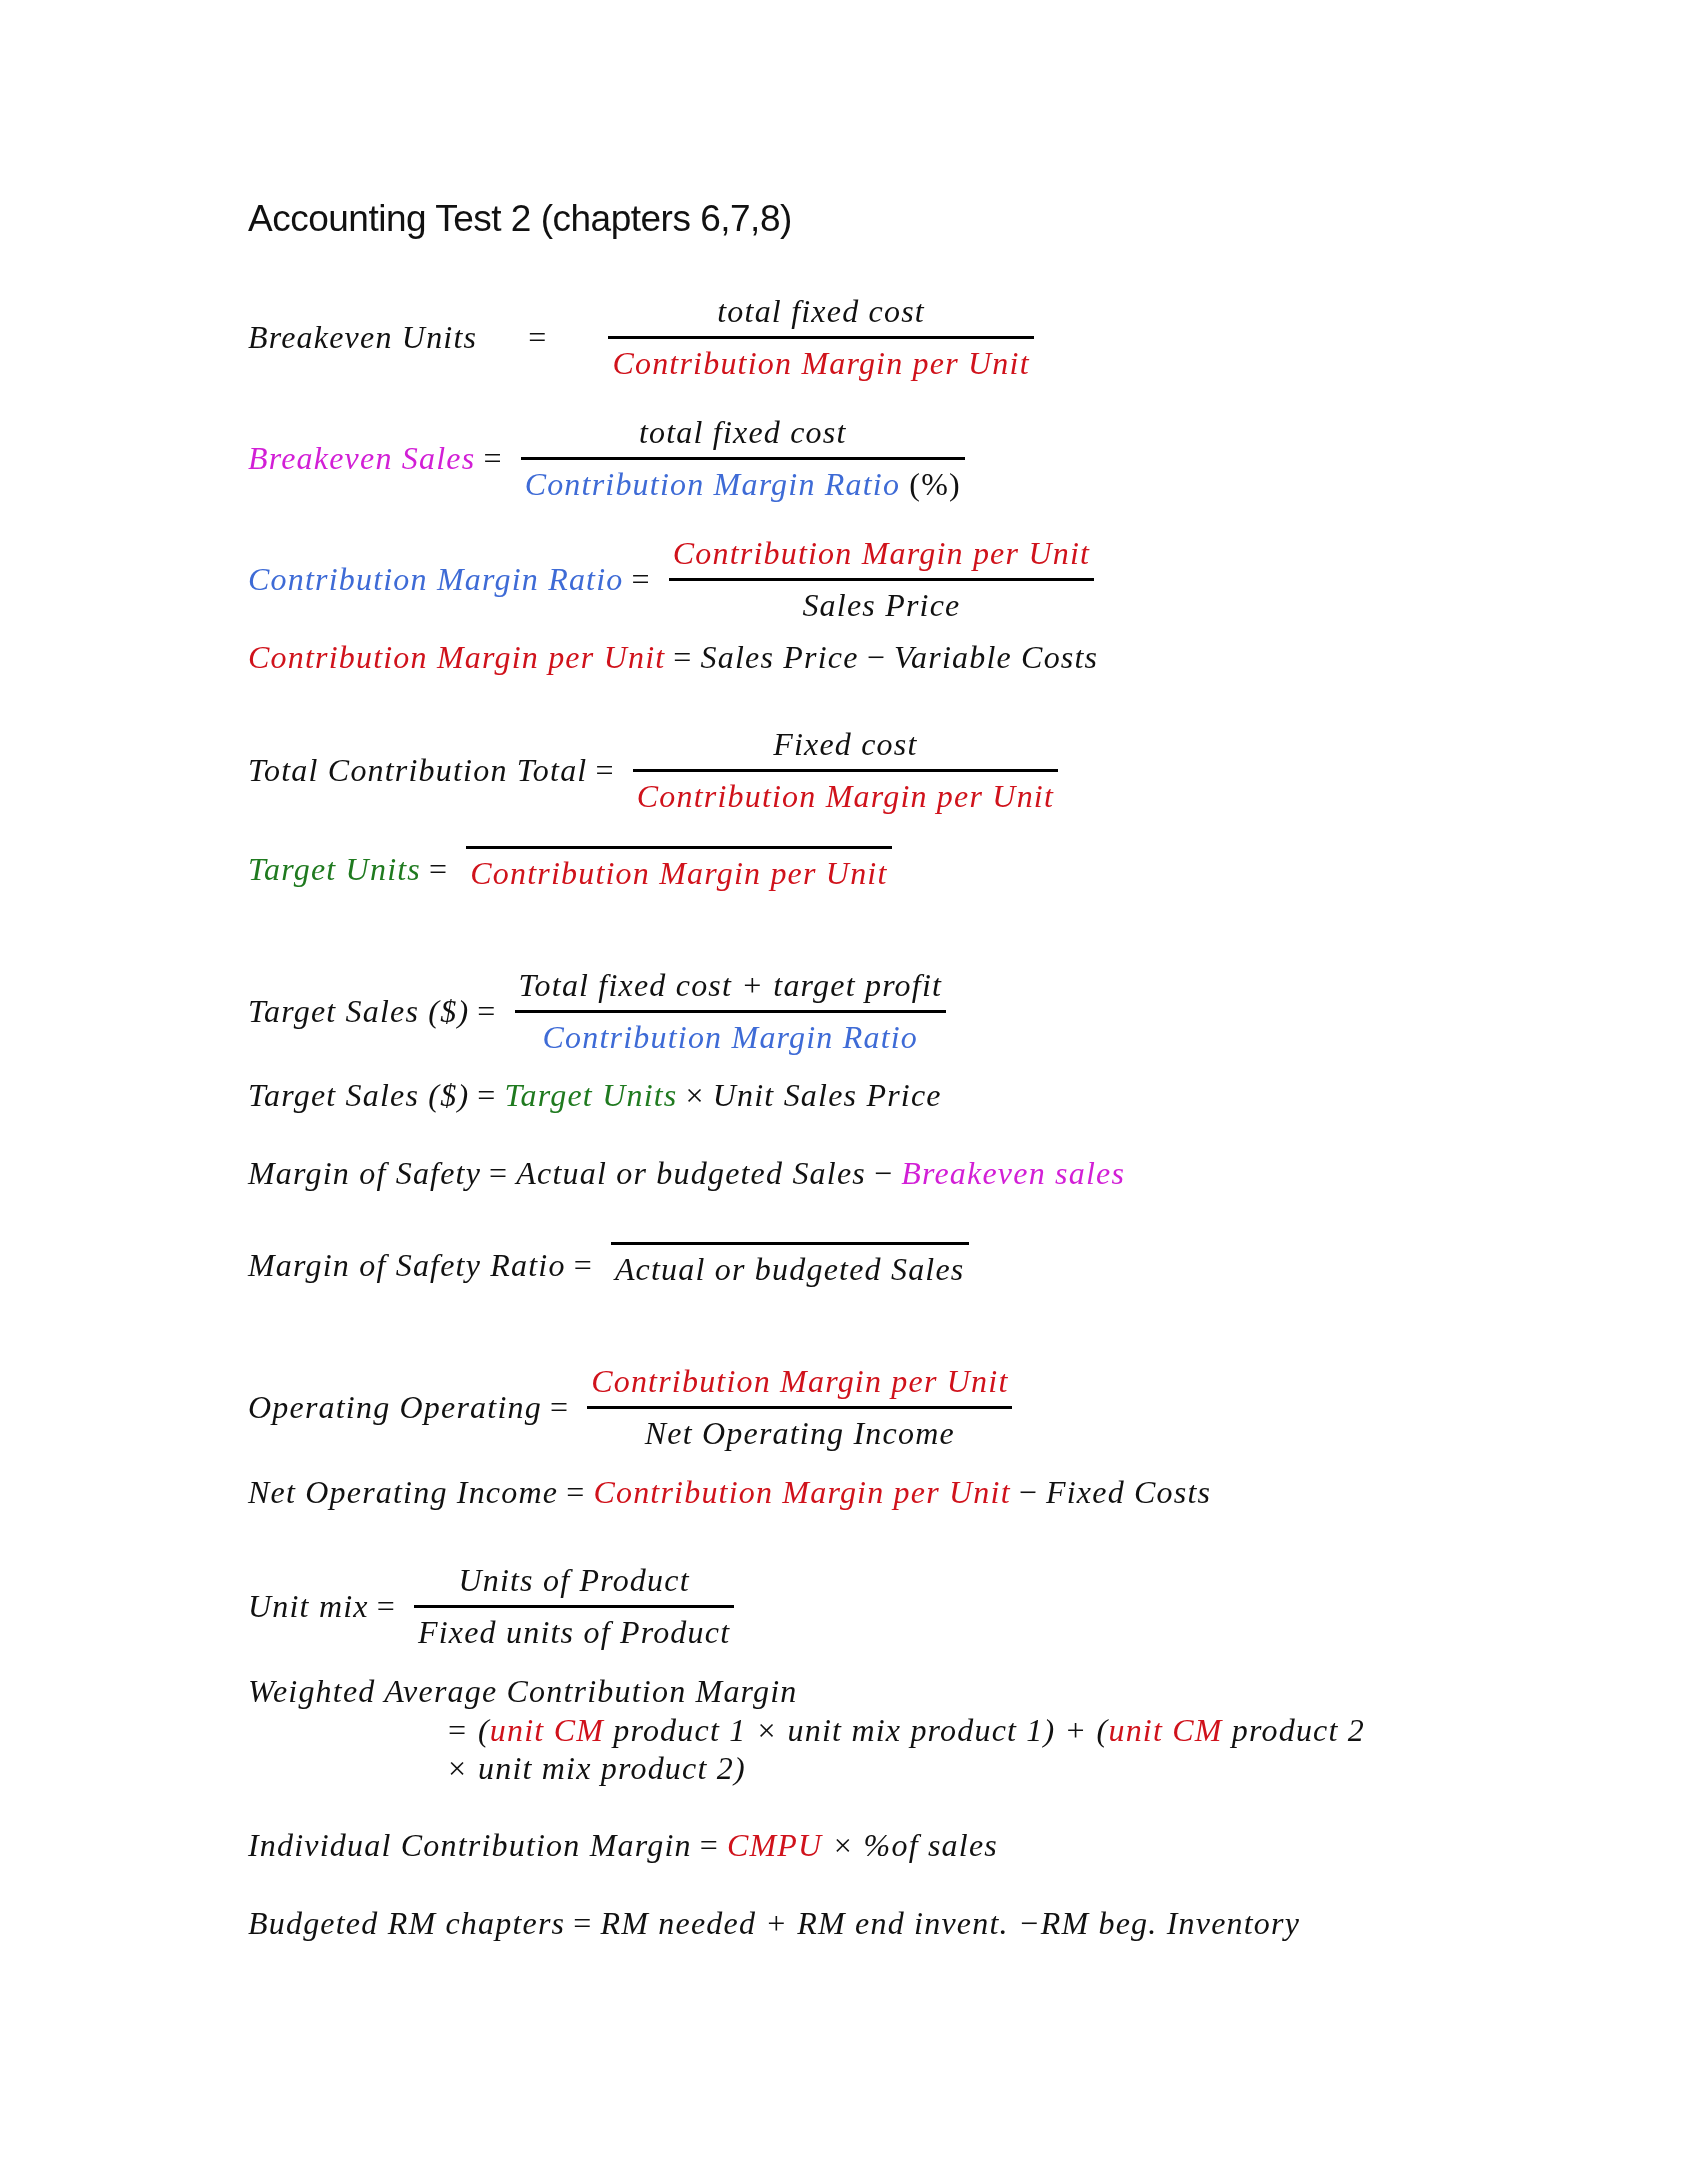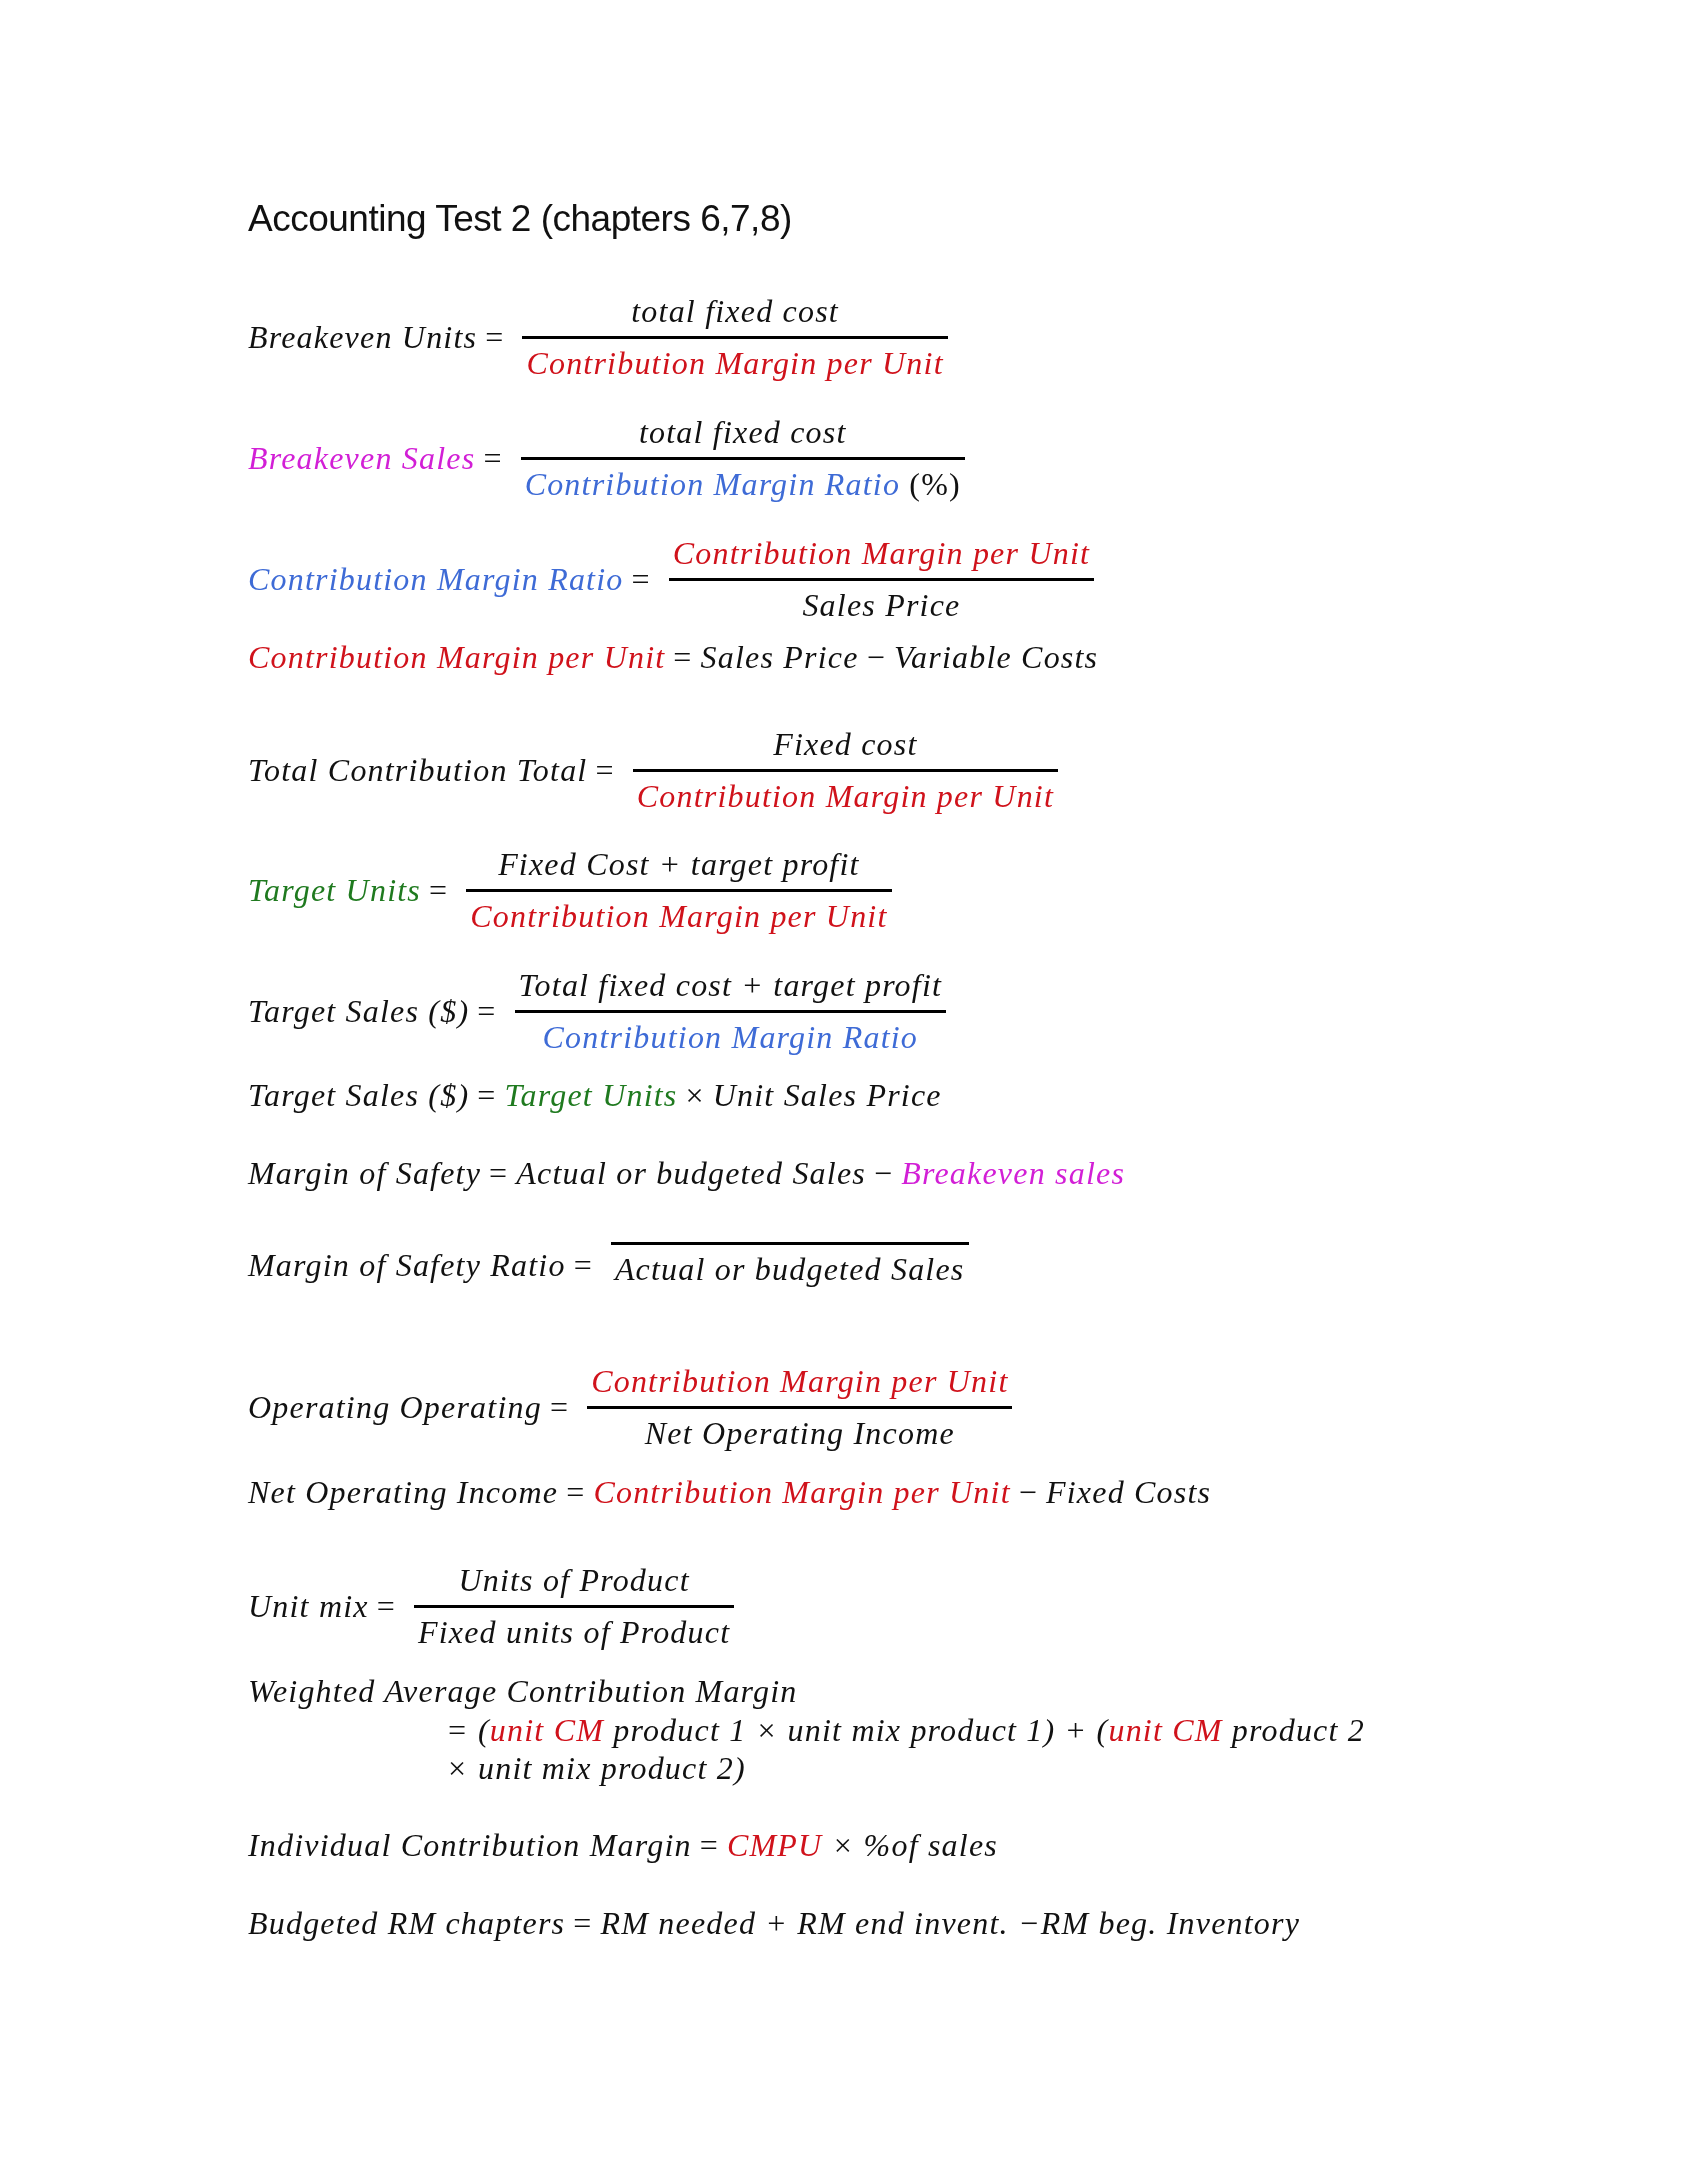--- a/index.html
+++ b/index.html
@@ -15,21 +15,21 @@
   .magenta { color:#d21fd6; }
   .green { color:#1f7a1f; }
   .up { font-style:normal; }
   .cont { position:absolute; left:446px; font-family:"Liberation Serif", serif; font-style:italic; font-size:32px; color:#111; white-space:nowrap; letter-spacing:1.2px;text-align:right; }
 </style>
 </head>
 <body>
 
 <div class="title">Accounting Test 2 (chapters 6,7,8)</div>
 
-<div class="eq" style="top:293px;">
+<div class="eq" style="top:293px;gap:43px;">
   <span>Breakeven Units</span>
   <span class="op">=</span>
   <span class="frac">
     <span class="num">total fixed cost</span>
     <span class="den red">Contribution Margin per Unit</span>
   </span>
 </div>
 
 <div class="eq" style="top:414px;">
   <span class="magenta">Breakeven Sales</span>
@@ -63,21 +63,20 @@
   <span class="frac">
     <span class="num">Fixed cost</span>
     <span class="den red">Contribution Margin per Unit</span>
   </span>
 </div>
 
 <div class="eq" style="top:846px;">
   <span class="green">Target Units</span>
   <span class="op">=</span>
   <span class="frac">
-    <span class="num">Fixed Cost + target profit</span>
     <span class="den red">Contribution Margin per Unit</span>
   </span>
 </div>
 
 <div class="eq" style="top:967px;">
   <span>Target Sales ($)</span>
   <span class="op">=</span>
   <span class="frac">
     <span class="num">Total fixed cost + target profit</span>
     <span class="den blue">Contribution Margin Ratio</span>

